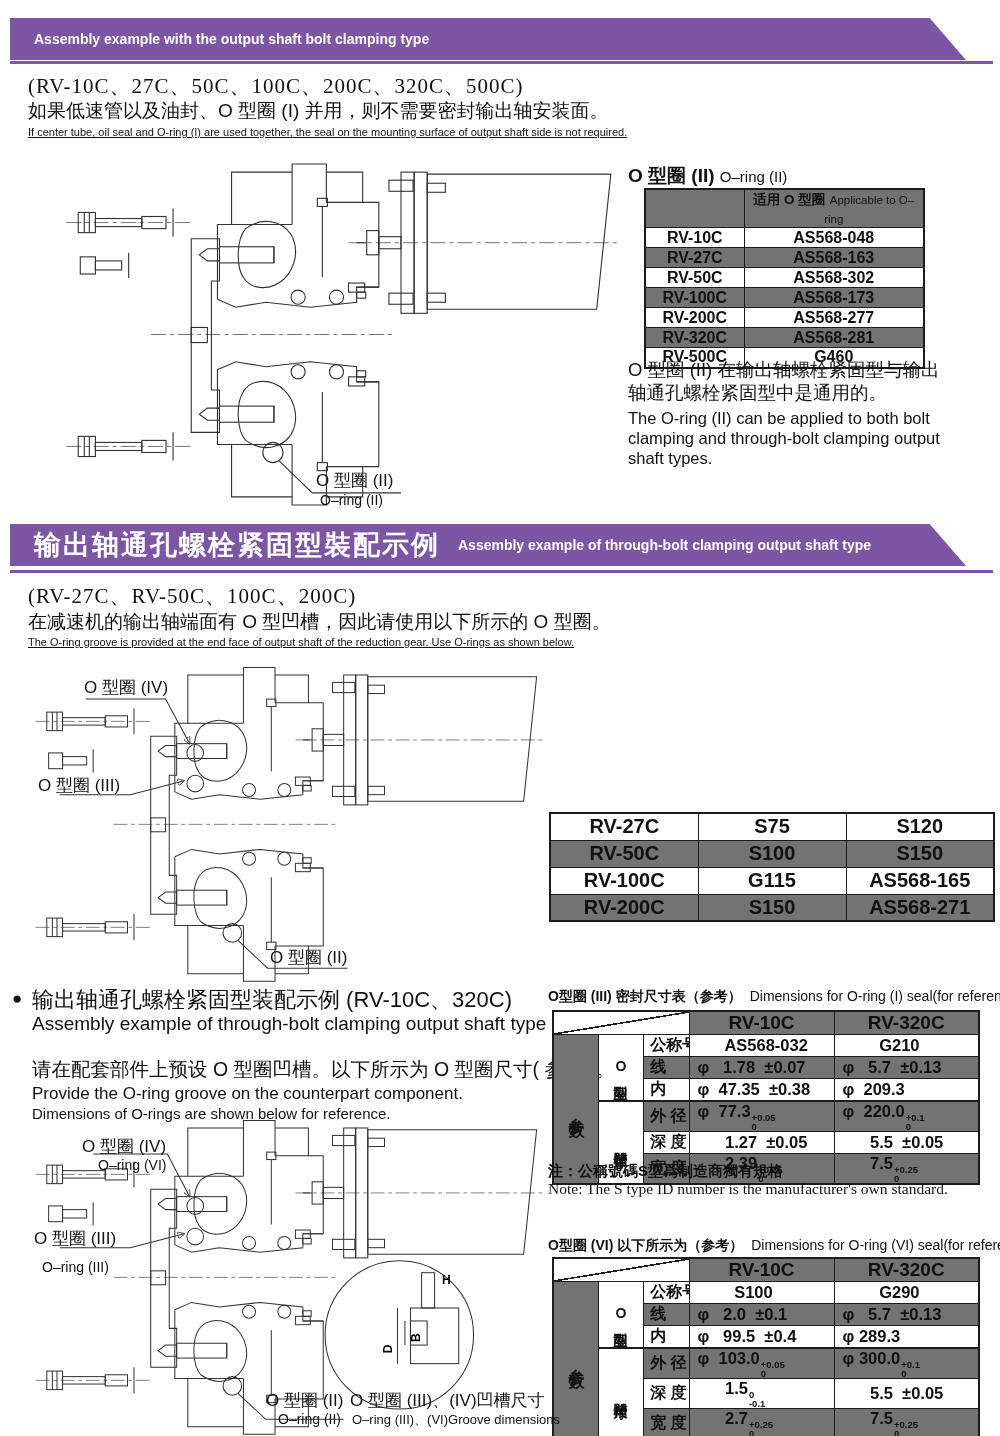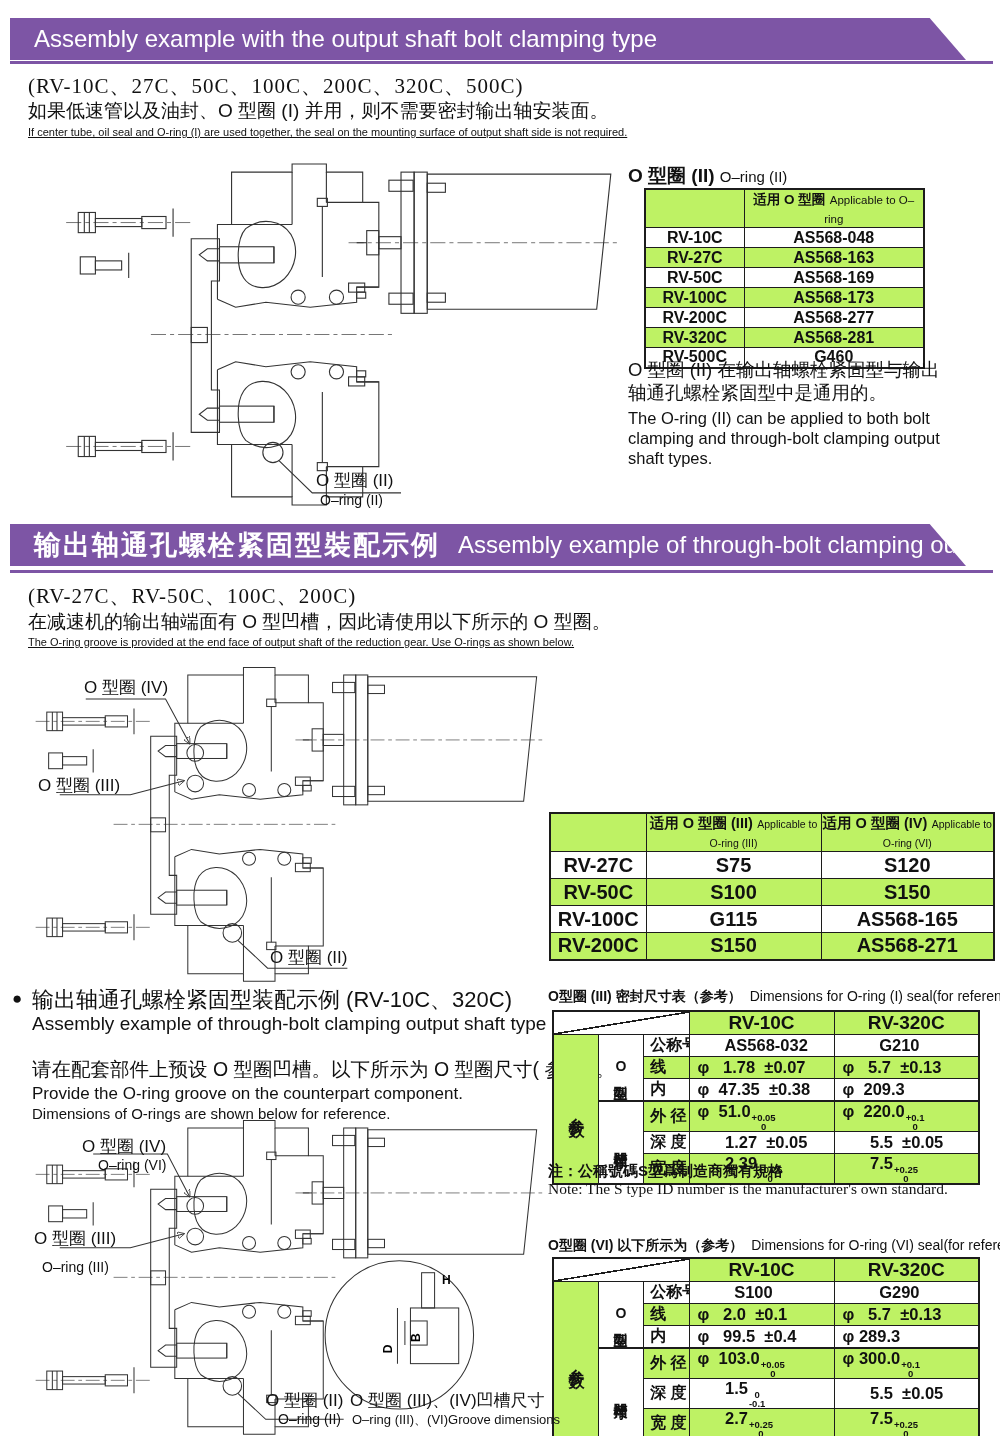--- a/index.html
+++ b/index.html
@@ -4,32 +4,32 @@
 <style>
   * { margin:0; padding:0; box-sizing:border-box; }
   html,body { background:#fff; }
   body { width:1000px; height:1436px; position:relative; overflow:hidden;
          font-family:"Liberation Sans","DejaVu Sans",sans-serif; color:#111; }
 
   .banner { position:absolute; left:10px; width:956px; height:42px; background:#7d55a5;
             color:#fff; display:flex; align-items:center; padding-left:24px; gap:18px;
             clip-path:polygon(0 0,96.2% 0,100% 100%,0 100%); }
   .banner .zh { font-size:27px; font-weight:bold; letter-spacing:2px; white-space:nowrap; }
-  .banner .en { font-size:24px; font-weight:normal; white-space:nowrap; }
+  .banner .en { font-size:14px; font-weight:bold; white-space:nowrap; }
   .rule { position:absolute; left:10px; width:983px; height:3px; background:#7d55a5; }
 
   .t { position:absolute; white-space:nowrap; }
   .models { font-size:21px; letter-spacing:1px;font-family:Liberation Serif, serif; }
   .zhtext { font-size:19px; }
   .entext { font-size:11px;text-decoration:underline; }
 
   table { border-collapse:collapse; position:absolute; table-layout:fixed; }
   td,th { border:1px solid #1c1c1c; text-align:center; vertical-align:middle; padding:0; overflow:hidden; }
   table { border:2px solid #1c1c1c; }
-  .purple { background:#bef264; }
+  .purple { background:#737373; }
 
   
   .o2tbl { left:644px; top:188px; width:281px; }
   .o2tbl th,.o2tbl td { height:20px; font-size:16px; }
   .o2tbl .hz { font-size:13.5px; font-weight:bold; }
   .o2tbl .he { font-size:11.5px; font-weight:normal; }
   .o2tbl td.m { font-weight:bold; }
   .o2tbl td.v { font-weight:bold; }
 
   
@@ -44,21 +44,21 @@
   .dimtbl th,.dimtbl td { height:21px; }
   .dimtbl th.model { font-size:19px; font-weight:bold; }
   .dimtbl .diag { background:
      linear-gradient(to bottom right, transparent calc(50% - 0.8px), #1c1c1c calc(50% - 0.8px), #1c1c1c calc(50% + 0.8px), transparent calc(50% + 0.8px)); }
   .dimtbl td.lbl { font-size:16px; font-weight:bold; text-align:left; padding-left:6px; white-space:pre; }
   .dimtbl td.val { font-size:16.5px; font-weight:bold; white-space:pre; text-align:left; padding-left:8px; }
   .dimtbl td.vt { writing-mode:vertical-rl; text-orientation:upright; font-size:14px; font-weight:bold;
                   letter-spacing:1px; padding:0; }
   .dimtbl td.side { font-size:16px; letter-spacing:4px; }
   .dimtbl tr.gsep td { border-top:2px solid #1c1c1c; }
-  .tol { display:inline-flex; flex-direction:column; vertical-align:-4px; margin-left:1px;align-items:center; }
+  .tol { display:inline-flex; flex-direction:column; vertical-align:-4px; margin-left:1px; }
   .tol i { font-style:normal; font-size:9.5px; line-height:8.5px; font-weight:bold; }
 
   .dimtitle { position:absolute; display:flex; align-items:baseline; gap:8px; white-space:nowrap; }
   .dimtitle .zh { font-size:14px; font-weight:bold; }
   .dimtitle .en { font-size:14px; }
 
   .notezh { font-size:15px; font-weight:bold; }
   .noteen { font-size:15.5px;font-family:Liberation Serif, serif; }
 
   .dw { position:absolute; }
@@ -169,21 +169,21 @@
   <tr>
         <td class="m">RV-10C</td>
         <td class="v">AS568-048</td>
       </tr>
   <tr>
         <td class="m purple">RV-27C</td>
         <td class="v purple">AS568-163</td>
       </tr>
   <tr>
         <td class="m">RV-50C</td>
-        <td class="v">AS568-169</td>
+        <td class="v">AS568-302</td>
       </tr>
   <tr>
         <td class="m purple">RV-100C</td>
         <td class="v purple">AS568-173</td>
       </tr>
   <tr>
         <td class="m">RV-200C</td>
         <td class="v">AS568-277</td>
       </tr>
   <tr>
@@ -220,31 +220,20 @@
     <circle cx="220" cy="292" r="10"></circle>
     <path d="M226 300 L258 330 H344"></path>
   </svg>
   <div class="dlab" style="left:56px;top:14px">O 型圈 (IV)</div>
   <div class="dlab" style="left:10px;top:112px">O 型圈 (III)</div>
   <div class="dlab" style="left:242px;top:284px">O 型圈 (II)</div>
 </div>
 
 <table class="aptbl">
   <tbody>
-      <tr>
-    <th class="purple" style="width:96px"></th>
-    <th class="purple" style="width:175px">
-      <span class="hz">适用 O 型圈 (III)</span>
-      <span class="he">Applicable to O-ring (III)</span>
-    </th>
-    <th class="purple">
-      <span class="hz">适用 O 型圈 (IV)</span>
-      <span class="he">Applicable to O-ring (VI)</span>
-    </th>
-  </tr>
   <tr>
     <td>RV-27C</td>
     <td>S75</td>
     <td>S120</td>
   </tr>
   <tr>
     <td class="purple">RV-50C</td>
     <td class="purple">S100</td>
     <td class="purple">S150</td>
   </tr>
@@ -294,21 +283,21 @@
     <td class="val purple"><span>φ   5.7  ±0.13</span></td>
   </tr>
   <tr>
     <td class="lbl">内　　径</td>
     <td class="val"><span>φ  47.35  ±0.38</span></td>
     <td class="val"><span>φ  209.3</span></td>
   </tr>
   <tr class="gsep">
     <td class="vt" rowspan="3">凹槽尺寸</td>
     <td class="lbl purple">外 径 D</td>
-    <td class="val purple"><span>φ  51.0</span><span class="tol"><i>+0.05</i><i>0</i></span></td>
+    <td class="val purple"><span>φ  77.3</span><span class="tol"><i>+0.05</i><i>0</i></span></td>
     <td class="val purple"><span>φ  220.0</span><span class="tol"><i>+0.1</i><i>0</i></span></td>
   </tr>
   <tr>
     <td class="lbl">深 度 H</td>
     <td class="val"><span>      1.27  ±0.05</span></td>
     <td class="val"><span>      5.5  ±0.05</span></td>
   </tr>
   <tr>
     <td class="lbl purple">宽 度 B</td>
     <td class="val purple"><span>      2.39</span><span class="tol"><i>+0.25</i><i>0</i></span></td>

